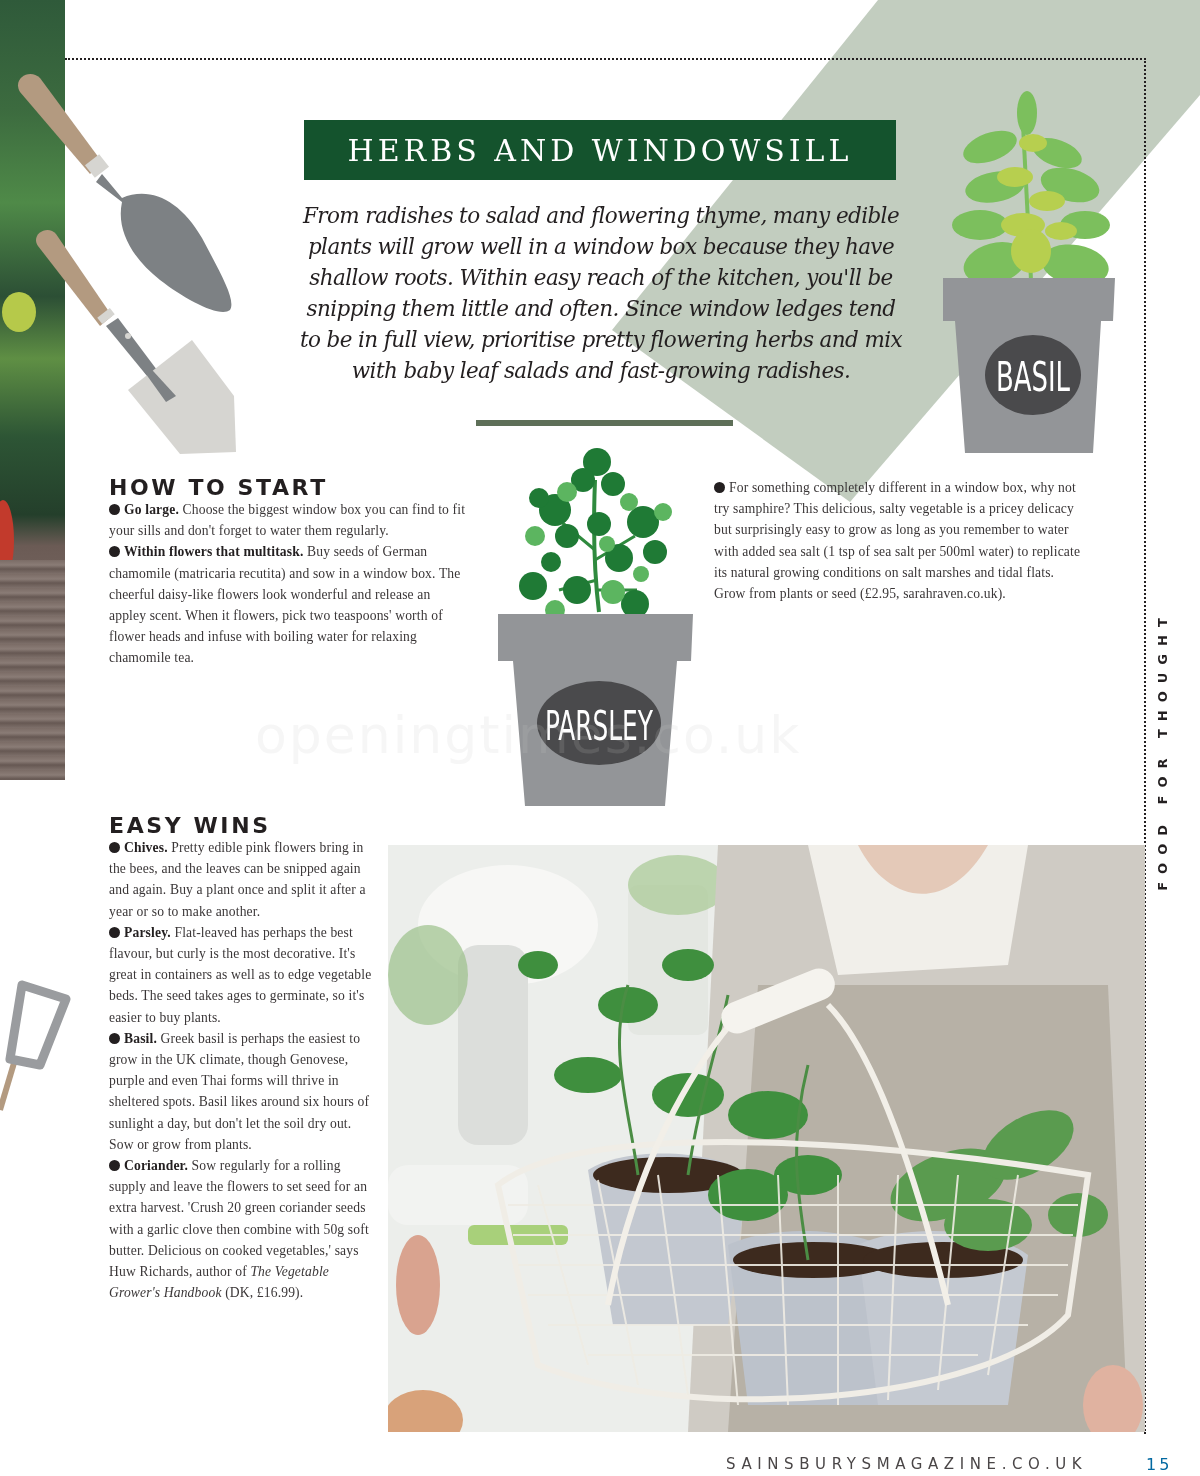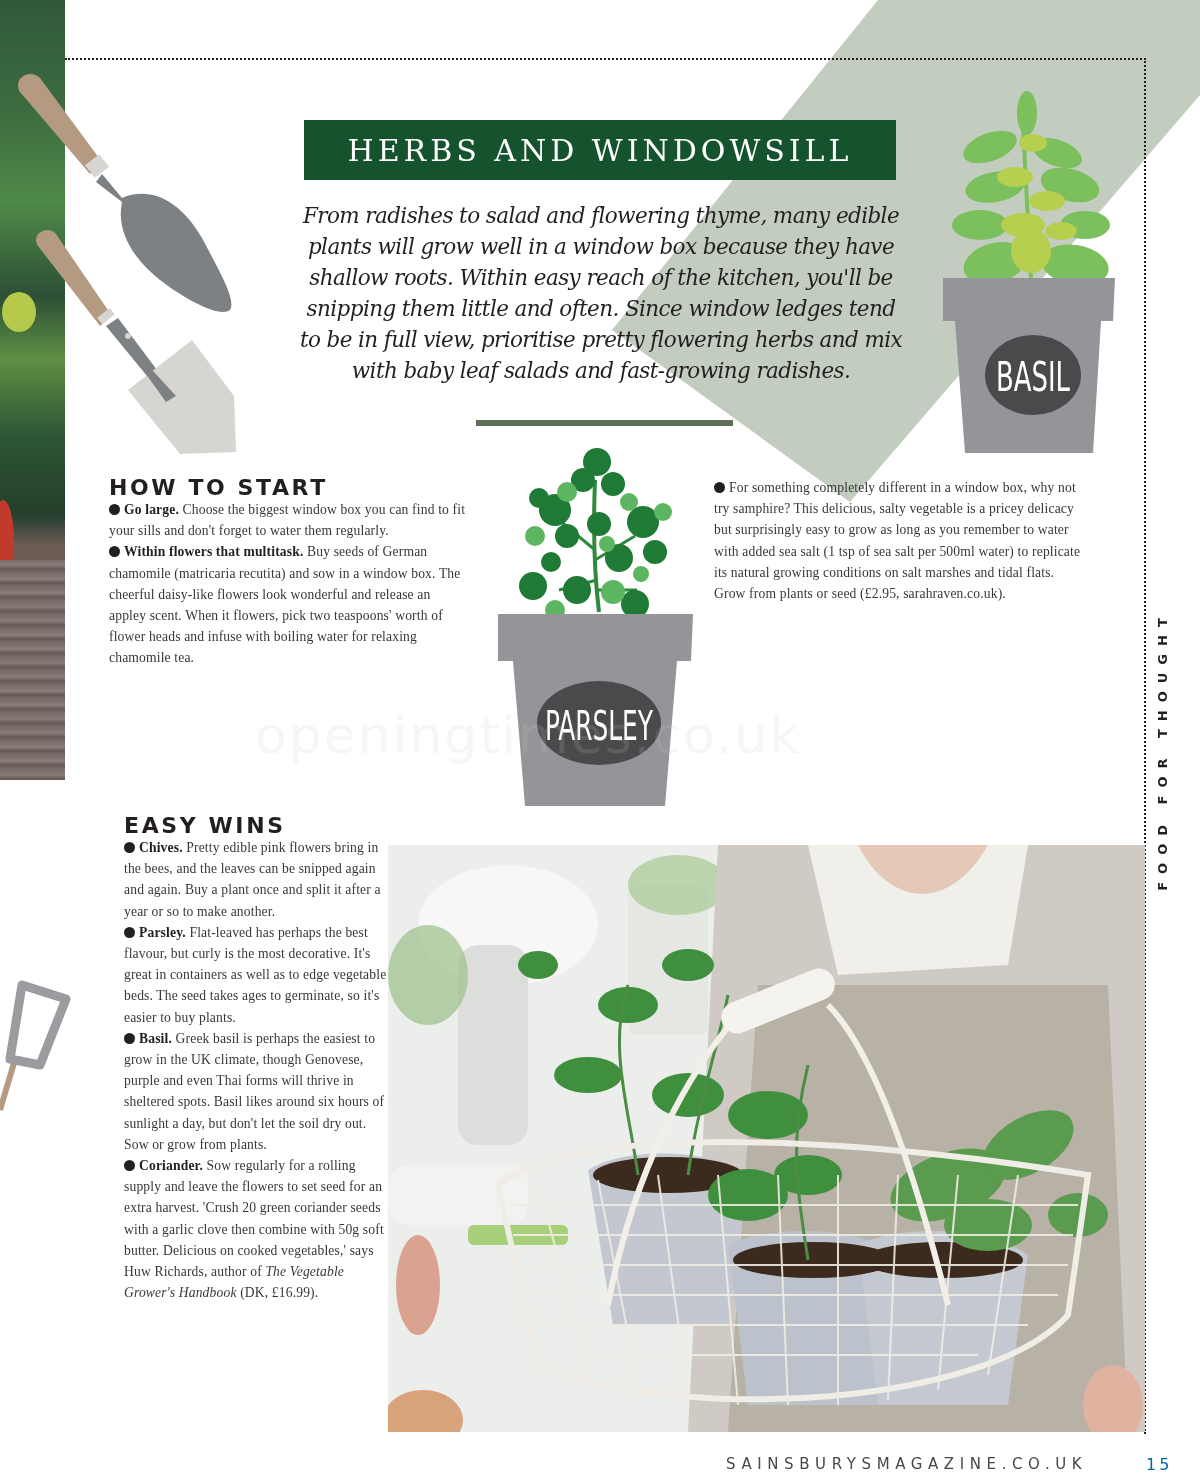--- a/index.html
+++ b/index.html
@@ -43,21 +43,21 @@
   .rule { position: absolute; left: 476px; top: 420px; width: 257px; height: 6px; background: #5e6f58; }
 
   .col { position: absolute; font-size: 13.6px; line-height: 21.2px; color: #3a3637; letter-spacing: 0.15px; }
   .col h3 { font-size: 22px; font-weight: bold; letter-spacing: 2.6px; color: #231f20; margin-bottom: 0px; line-height: 22px; }
   .col p { margin: 0; font-family: Liberation Serif, serif; }
   .col b { color: #231f20; }
   .bullet { display: inline-block; width: 11px; height: 11px; border-radius: 50%; background: #231f20; margin-right: 4px; vertical-align: -1px; }
   .end-mark { display: inline-block; width: 10px; height: 10px; background: #231f20; margin-left: 3px; vertical-align: -1px; }
 
   .col-left { left: 109px; top: 477px; width: 362px; }
-  .col-easy { left: 124px; top: 815px; width: 270px; }
+  .col-easy { left: 109px; top: 815px; width: 270px; }
   .col-right { left: 714px; top: 477px; width: 372px; }
   .col-dont { left: 714px; top: 688px; width: 372px; }
 
   .photo {
     position: absolute; left: 388px; top: 845px; width: 757px; height: 587px; overflow: hidden;
     background: linear-gradient(135deg, #f3f4f2 0%, #e6e8e5 30%, #d9dbd8 55%, #c9c8c3 100%);
   }
 
   .side-label {
     position: absolute; left: 1148px; top: 600px; width: 28px; height: 300px;

